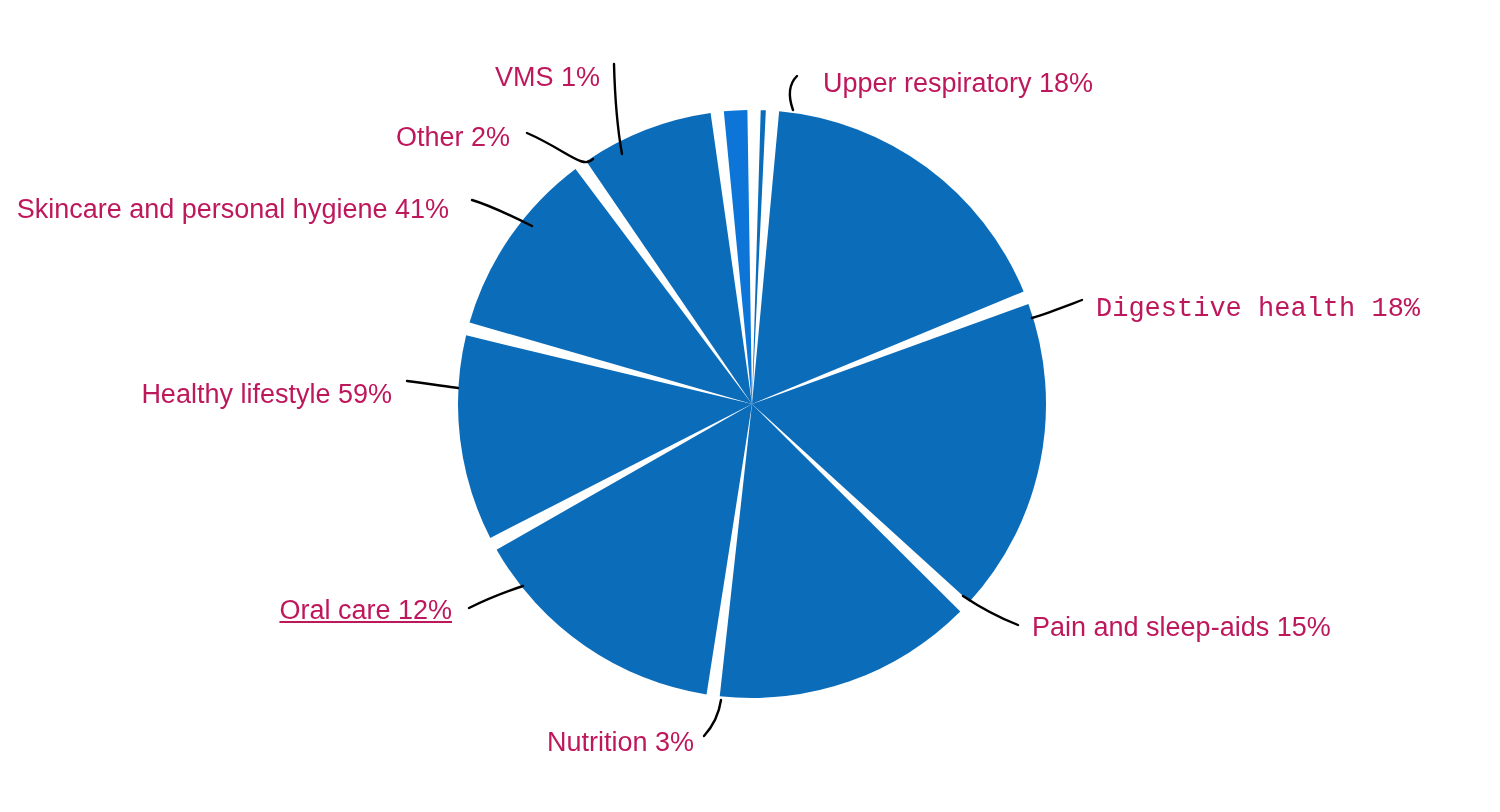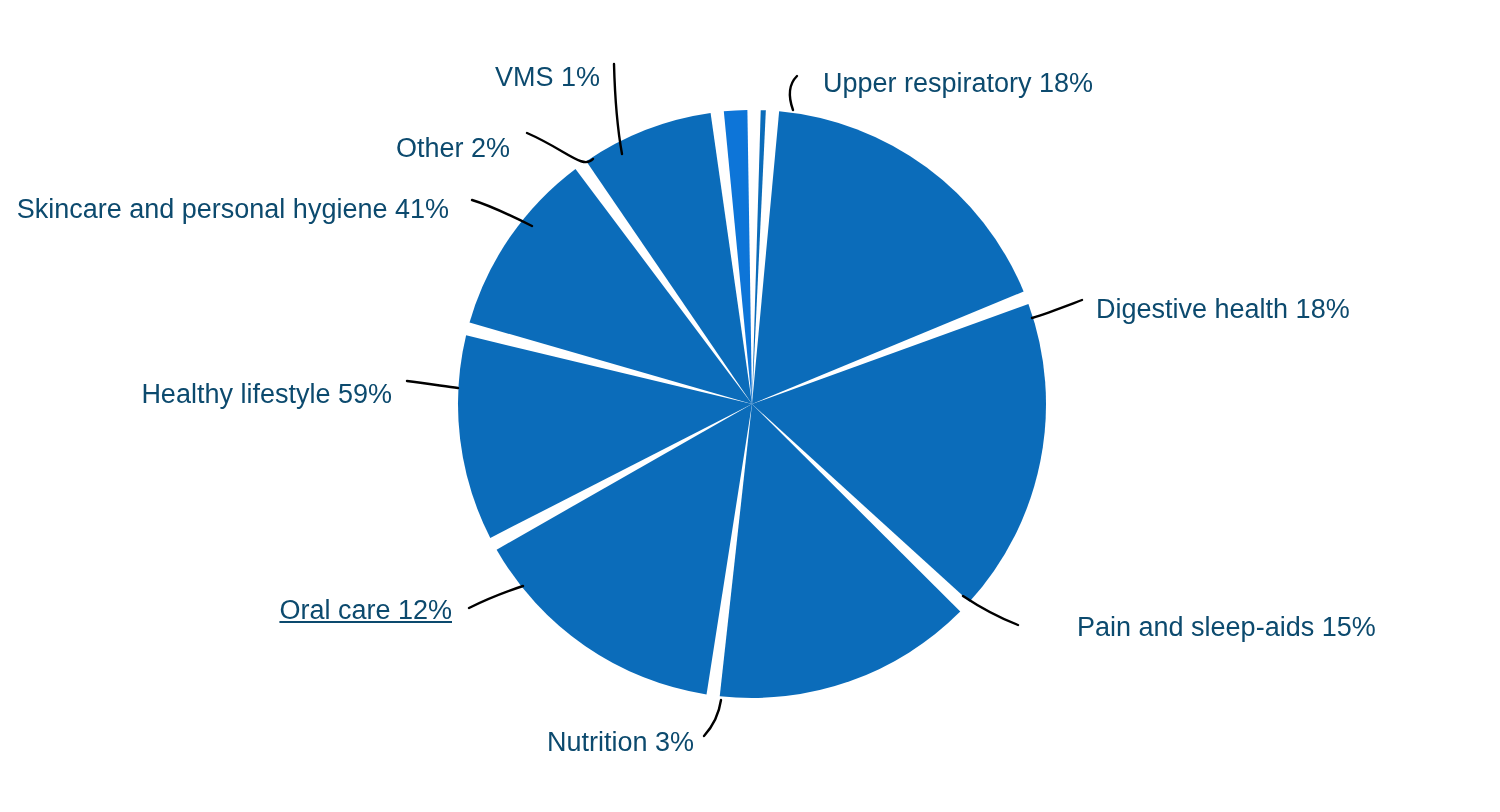--- a/index.html
+++ b/index.html
@@ -24,21 +24,21 @@
     left: 0;
     top: 0;
     width: 1500px;
     height: 812px;
     display: block;
   }
   .slice-label {
     position: absolute;
     font-family: "Liberation Sans", sans-serif;
     font-size: 27px;
-    color: #0c4a6e;
+    color: #be185d;
     white-space: nowrap;
     line-height: 1;
   }
   .slice-label.anchor-start { text-align: left; }
   .slice-label.anchor-end { text-align: right; }
 </style>
 </head>
 <body>
 
 <div id="chart-root">
@@ -81,23 +81,23 @@
       <path d="M 523,586 C 505,592 485,600 469,608"></path>
       <path d="M 458,388 C 443,386 424,383 407,381"></path>
       <path d="M 532,226 C 512,216 492,206 472,200"></path>
       <path d="M 593,159 C 583,170 566,150 527,133"></path>
       <path d="M 622,154 C 618,132 615,102 614,64"></path>
     </g>
   </svg>
 
   <div id="labels-layer">
       <div class="slice-label anchor-start" style="top: 70px; left: 823px;">Upper respiratory 18%</div>
-      <div class="slice-label anchor-start" style="top: 296px; left: 1096px;">Digestive health 18%</div>
-      <div class="slice-label anchor-start" style="top: 614px; left: 1032px; margin-left: 45px;">Pain and sleep-aids 15%</div>
+      <div class="slice-label anchor-start" style="top: 296px; left: 1096px; font-family: Liberation Mono, monospace;">Digestive health 18%</div>
+      <div class="slice-label anchor-start" style="top: 614px; left: 1032px;">Pain and sleep-aids 15%</div>
       <div class="slice-label anchor-end" style="top: 729px; left: 0px; width: 694px;">Nutrition 3%</div>
       <div class="slice-label anchor-end" style="top: 597px; left: 0px; width: 452px; text-decoration: underline;">Oral care 12%</div>
       <div class="slice-label anchor-end" style="top: 381px; left: 0px; width: 392px;">Healthy lifestyle 59%</div>
       <div class="slice-label anchor-end" style="top: 196px; left: 0px; width: 449px;">Skincare and personal hygiene 41%</div>
-      <div class="slice-label anchor-end" style="top: 135px; left: 0px; width: 510px;">Other 2%</div>
+      <div class="slice-label anchor-end" style="top: 124px; left: 0px; width: 510px;">Other 2%</div>
       <div class="slice-label anchor-end" style="top: 64px; left: 0px; width: 600px;">VMS 1%</div>
     </div>
 
 </div>
 
 </body></html>

